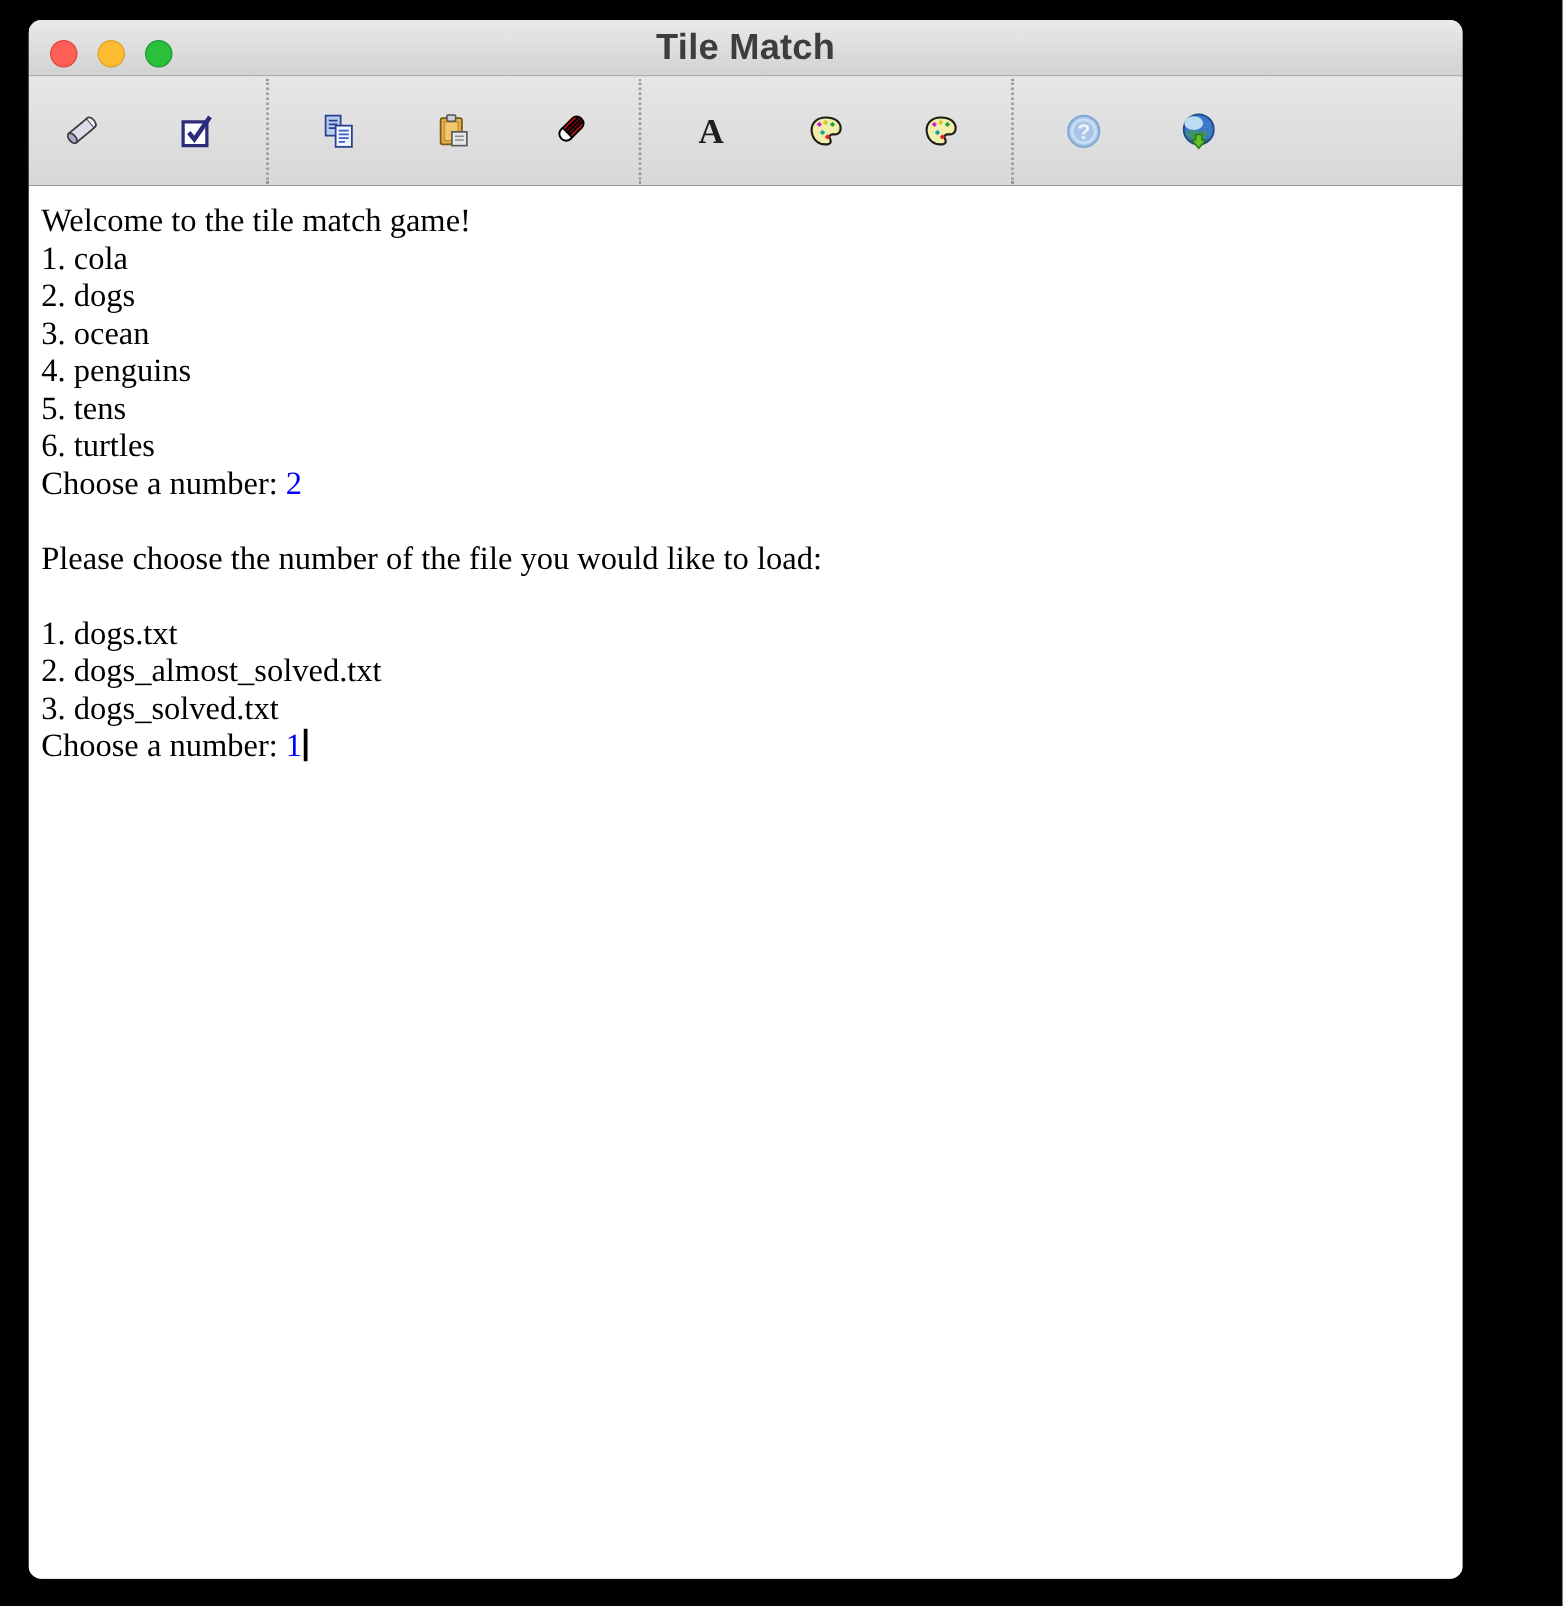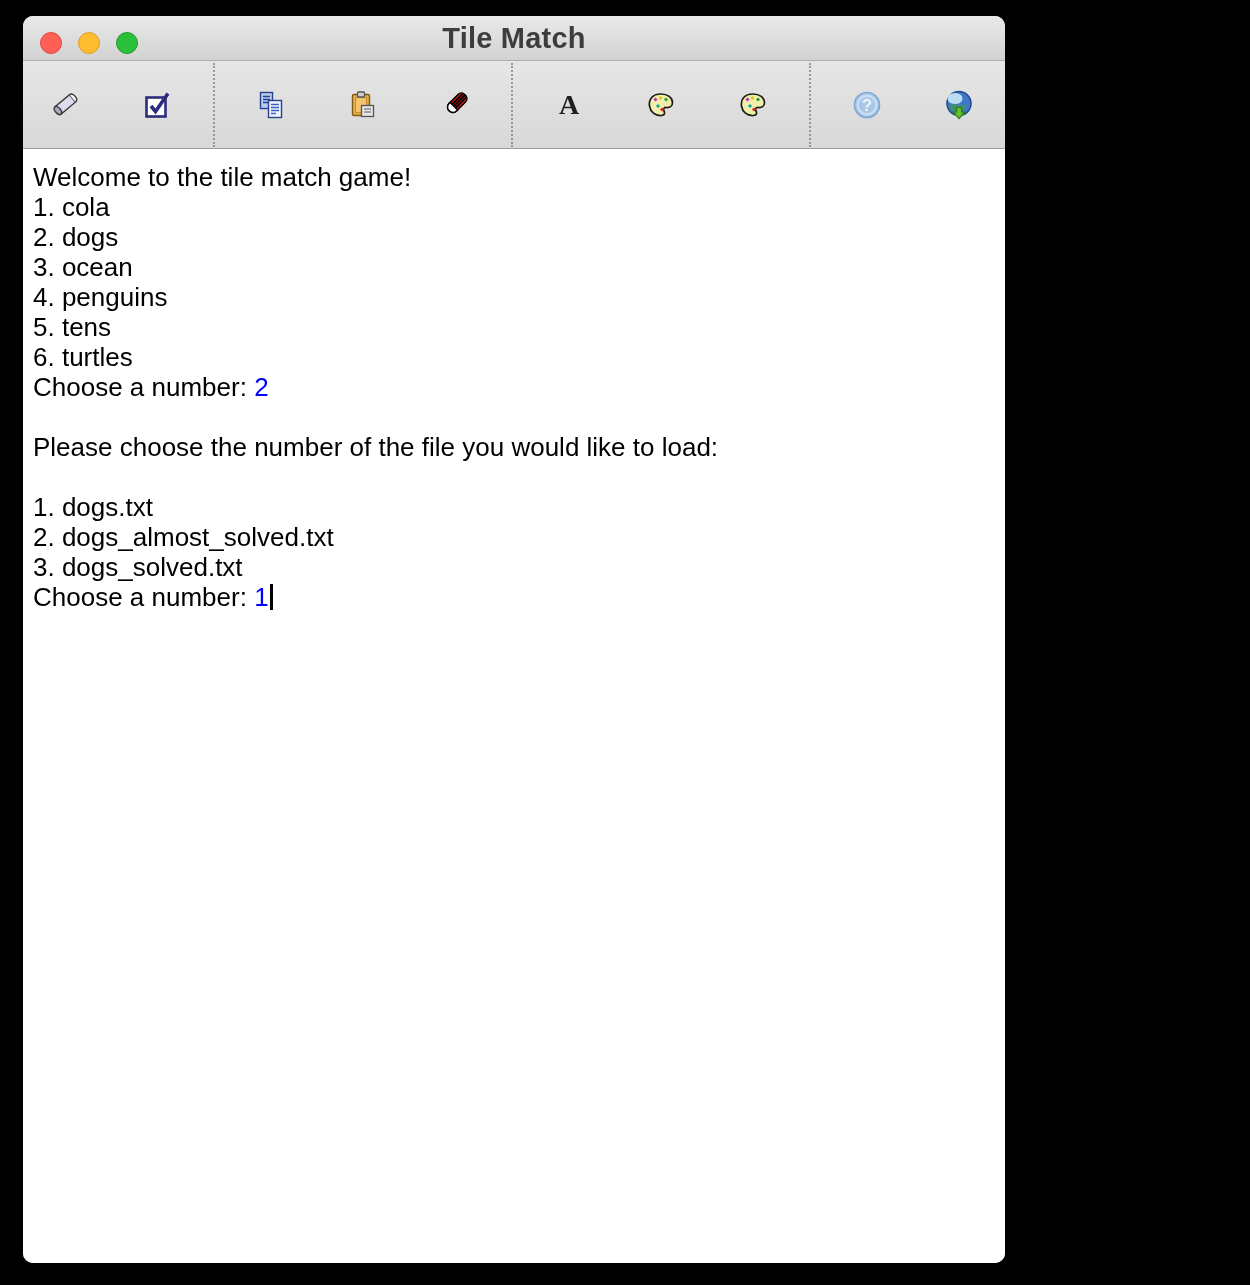--- a/index.html
+++ b/index.html
@@ -4,21 +4,21 @@
 <style>
   html,body{margin:0;padding:0;}
   body{
     width:1250px;height:1285px;
     background:#000;
     position:relative;
     font-family:"Liberation Sans", sans-serif;
     overflow:hidden;
   }
   .window{
-    position:absolute;left:23px;top:16px;width:982px;height:1247px;
+    position:absolute;left:23px;top:16px;width:1147px;height:1247px;
     border-radius:10px;overflow:hidden;background:#fff;
     box-shadow:0 0 0 1px rgba(0,0,0,.35), 0 18px 40px rgba(0,0,0,.5);
   }
   
   .titlebar{
     position:relative;height:44px;
     background:linear-gradient(#e9e9e9,#d2d2d2);
     border-bottom:1px solid #aeaeae;
   }
   .traffic{position:absolute;top:16px;left:17px;display:flex;gap:16px;}
@@ -47,21 +47,21 @@
   .tb-btn{
     width:60px;height:64px;display:flex;align-items:center;justify-content:center;
     background:transparent;border:none;padding:0;margin:0;cursor:default;
   }
   .tb-btn svg{display:block;}
   
   .console{
     position:absolute;top:133px;left:0;right:0;bottom:0;
     background:#fff;
     padding:13px 10px;box-sizing:border-box;
-    font-family:Liberation Sans, sans-serif;
+    font-family:Liberation Serif, serif;
     font-size:26px;line-height:30px;color:#000;
     white-space:pre;overflow:hidden;
   }
   .console .line{height:30px;}
   .console .input-text{color:#0000ff;}
   .caret{
     display:inline-block;width:3px;height:26px;background:#000;
     vertical-align:-4px;margin-left:1px;
   }
 </style>

